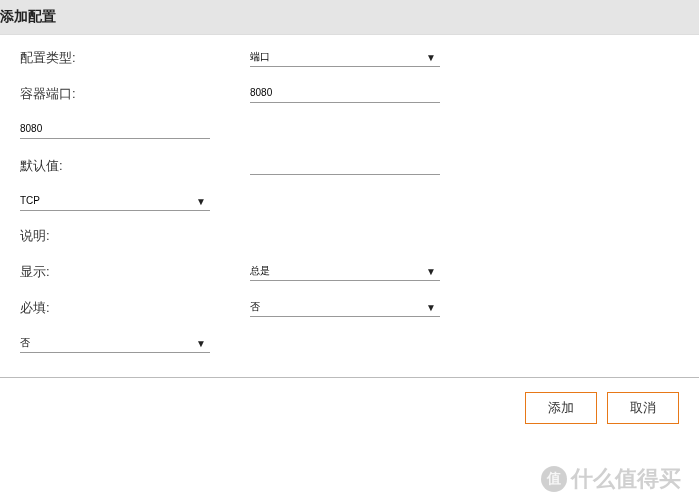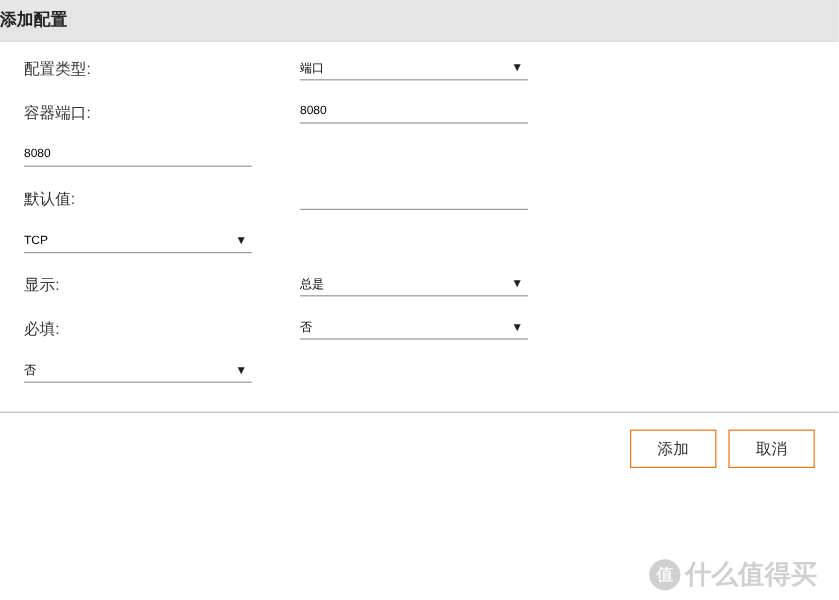--- a/index.html
+++ b/index.html
@@ -99,20 +99,25 @@
       </div>
     </div>
 
     <div class="row">
       <div class="field select-wrap">
         <input class="underline-input" readonly="" value="TCP" style="">
         <span class="caret">▼</span>
       </div>
     </div>
 
+    <div class="row">
+      <div class="label">说明:</div>
+      <div class="field">
+      </div>
+    </div>
 
     <div class="row gap">
       <div class="label">显示:</div>
       <div class="field select-wrap">
         <input class="underline-input" readonly="" value="总是" style="">
         <span class="caret">▼</span>
       </div>
     </div>
 
     <div class="row">

